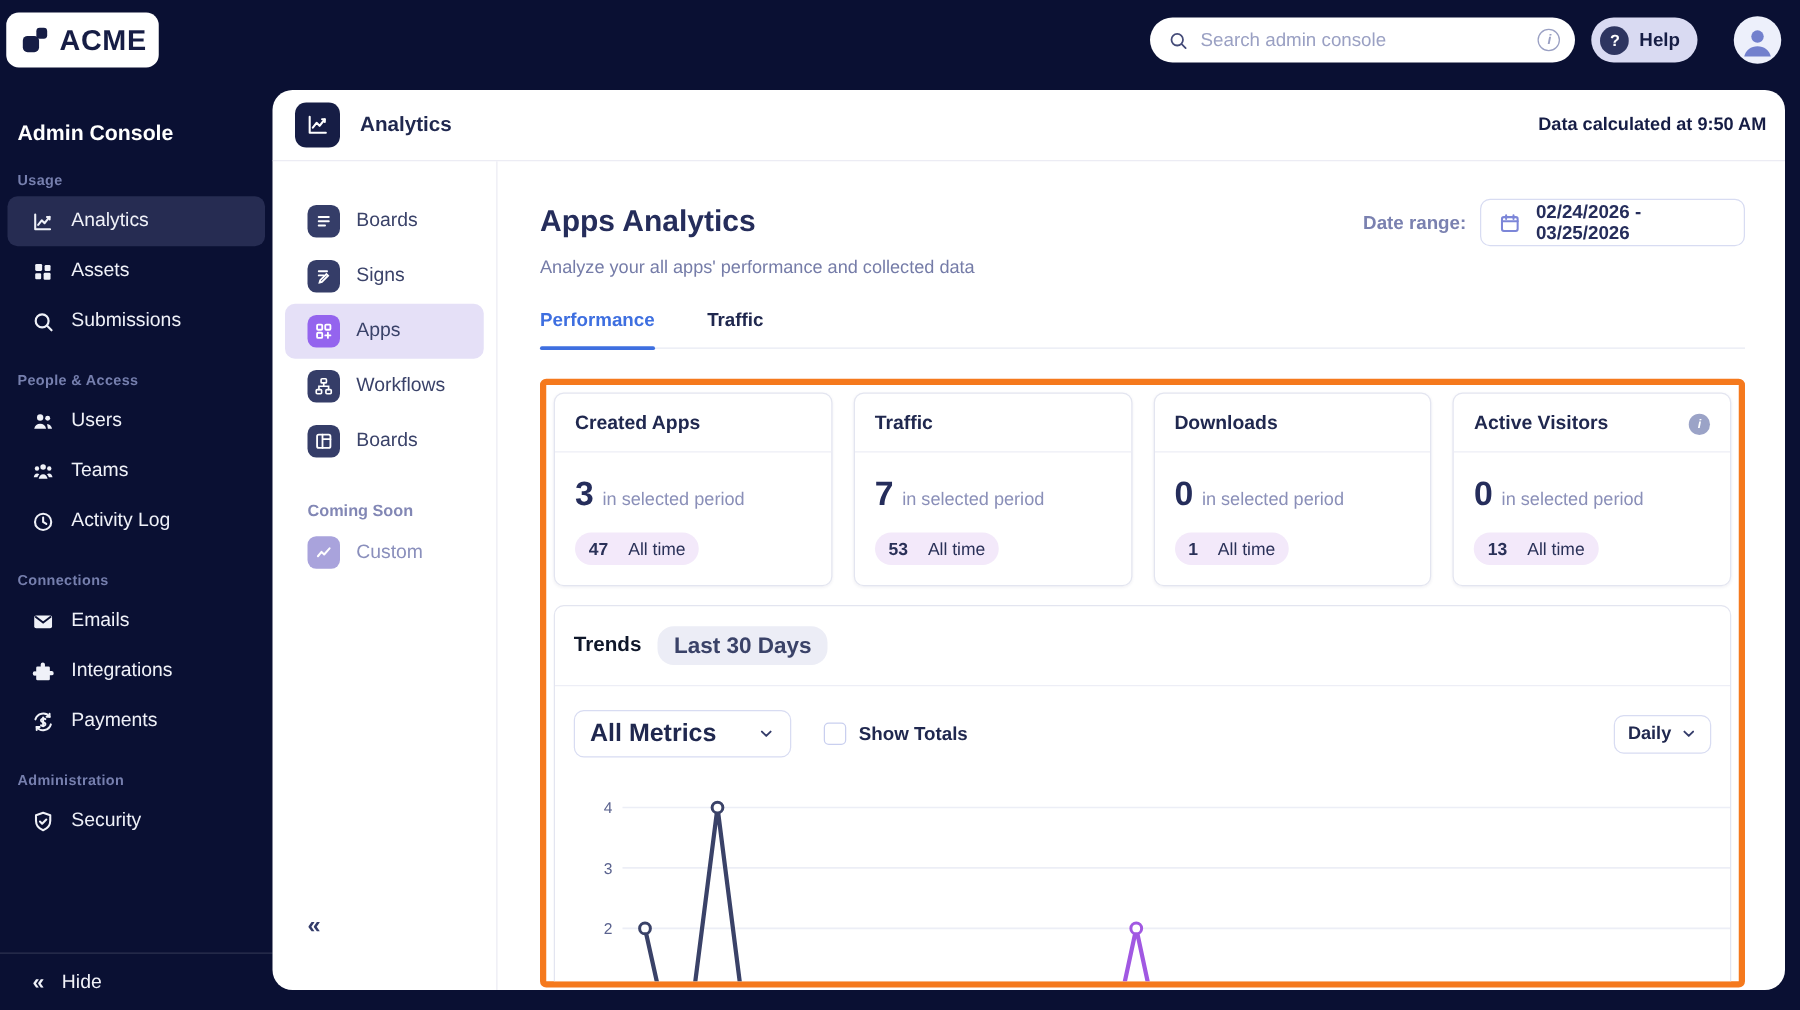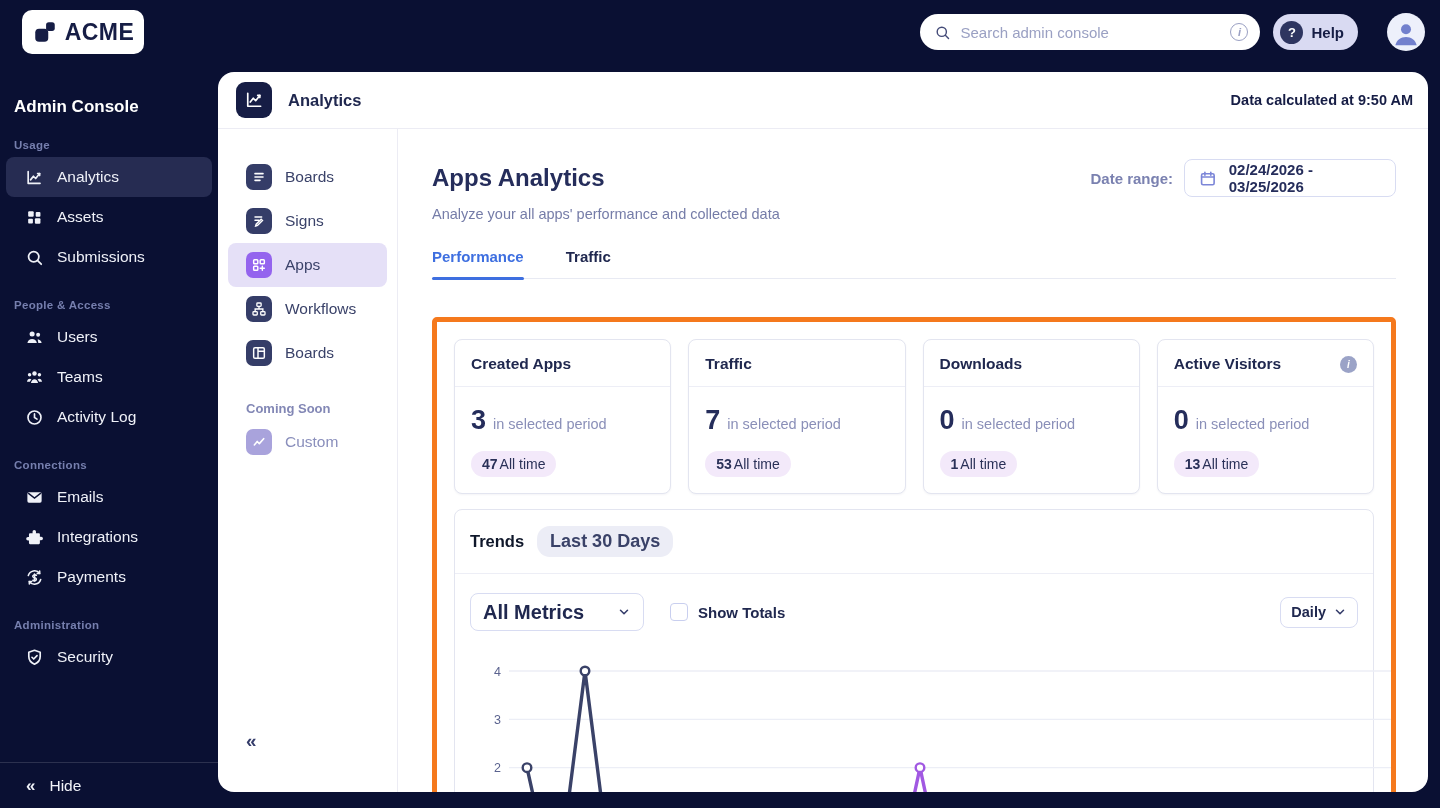--- a/index.html
+++ b/index.html
@@ -1,21 +1,21 @@
 <!DOCTYPE html>
 <html><head>
 <meta charset="utf-8">
 <style>
   * { margin:0; padding:0; box-sizing:border-box; }
   html,body { width:1440px; height:808px; overflow:hidden; }
   body { background:#0A1033; font-family:"Liberation Sans", sans-serif; position:relative; }
 
   
   .topbar { position:absolute; left:0; top:0; width:1440px; height:64px; display:flex; align-items:center; }
-  .logo { margin-left:22px; width:122px; height:44px; background:#fff; border-radius:10px; display:flex; align-items:center; justify-content:center; gap:7px; }
+  .logo { margin-left:5px; width:122px; height:44px; background:#fff; border-radius:10px; display:flex; align-items:center; justify-content:center; gap:7px; }
   .logo svg { width:26px; height:26px; }
   .logo-text { color:#161D45; font-size:23px; font-weight:800; letter-spacing:.5px; }
   .top-spacer { flex:1; }
   .searchbox { width:340px; height:36px; background:#fff; border-radius:18px; display:flex; align-items:center; padding:0 12px 0 14px; margin-right:13px; }
   .searchbox svg { width:17px; height:17px; color:#444B78; flex:none; }
   .searchbox input { flex:1; border:none; outline:none; font-size:15px; color:#161D45; margin-left:9px; font-family:"Liberation Sans",sans-serif; }
   .searchbox input::placeholder { color:#9AA0C3; }
   .s-info { width:18px; height:18px; border-radius:50%; border:1.5px solid #9AA0C3; color:#9AA0C3; font-size:11px; font-weight:700; display:flex; align-items:center; justify-content:center; font-style:italic; }
   .helpbtn { height:36px; padding:0 14px 0 7px; background:#D9DAF2; border-radius:18px; display:flex; align-items:center; gap:8px; margin-right:29px; }
   .help-q { width:23px; height:23px; border-radius:50%; background:#2E3560; color:#fff; font-size:13px; font-weight:700; display:flex; align-items:center; justify-content:center; }
@@ -64,31 +64,31 @@
   .dr-btn { width:212px; height:38px; border:1px solid #D8DCF2; border-radius:8px; display:flex; align-items:center; padding:0 14px; gap:12px; background:#fff; }
   .dr-btn svg { width:19px; height:19px; color:#7C86D8; }
   .dr-val { font-size:15px; font-weight:700; color:#252D5B; }
   .c-sub { margin-top:9px; font-size:14.5px; color:#757CA8; }
   .tabs { margin-top:26px; display:flex; gap:42px; border-bottom:1px solid #E8EAF3; }
   .tab { padding-bottom:13px; font-size:15px; font-weight:700; color:#20284F; position:relative; }
   .tab.act { color:#3E6FE0; }
   .tab.act::after { content:""; position:absolute; left:0; right:0; bottom:-1.5px; height:3px; background:#3E6FE0; border-radius:2px; }
 
   
-  .obox { margin-top:38px; width:964px; height:487px; border:5px solid #F5791D; border-radius:5px; padding:17px; overflow:hidden; }
+  .obox { margin-top:24px; width:964px; height:487px; border:5px solid #F5791D; border-radius:5px; padding:6px; overflow:hidden; }
   .stats { display:flex; gap:17px; }
   .stat { flex:1; background:#fff; border:1px solid #E3E5F0; border-radius:8px; box-shadow:0 1px 2px rgba(40,45,90,.05); }
   .stat-head { padding:15px 16px 13px 16px; border-bottom:1px solid #EDEEF6; display:flex; align-items:center; }
   .stat-title { font-size:15.5px; font-weight:700; color:#20284F; }
   .stat-info { margin-left:auto; width:17px; height:17px; border-radius:50%; background:#9BA3C7; color:#fff; font-size:10px; font-weight:700; font-style:italic; display:flex; align-items:center; justify-content:center; }
   .stat-body { padding:18px 16px 16px 16px; }
   .stat-num-row { display:flex; align-items:baseline; gap:7px; }
   .stat-num { font-size:27px; font-weight:800; color:#252D5B; }
   .stat-period { font-size:14.5px; color:#8A8FB8; }
-  .stat-badge { display:inline-flex; gap:2px; margin-top:15px; background:#F3E9FA; border-radius:13px; padding:5px 11px; font-size:14px; color:#2A3158; align-items:baseline; }
+  .stat-badge { display:inline-flex; gap:16px; margin-top:15px; background:#F3E9FA; border-radius:13px; padding:5px 11px; font-size:14px; color:#2A3158; align-items:baseline; }
   .stat-badge b { font-weight:700; }
 
   
   .trends { margin-top:15px; background:#fff; border:1px solid #E3E5F0; border-radius:8px; height:420px; }
   .t-head { padding:16px 15px; display:flex; align-items:center; gap:13px; border-bottom:1px solid #EDEEF6; }
   .t-title { font-size:16.5px; font-weight:700; color:#0f172a; }
   .t-badge { background:#ECEDF6; border-radius:13px; padding:5px 13px; font-size:18px; font-weight:600; color:#3A4268; }
   .t-controls { padding:19px 15px 0 15px; display:flex; align-items:center; }
   .selectbox { height:38px; border:1px solid #D8DCF2; border-radius:8px; background:#fff; display:flex; align-items:center; justify-content:space-between; padding:0 12px; }
   .sel-metrics { width:174px; }

